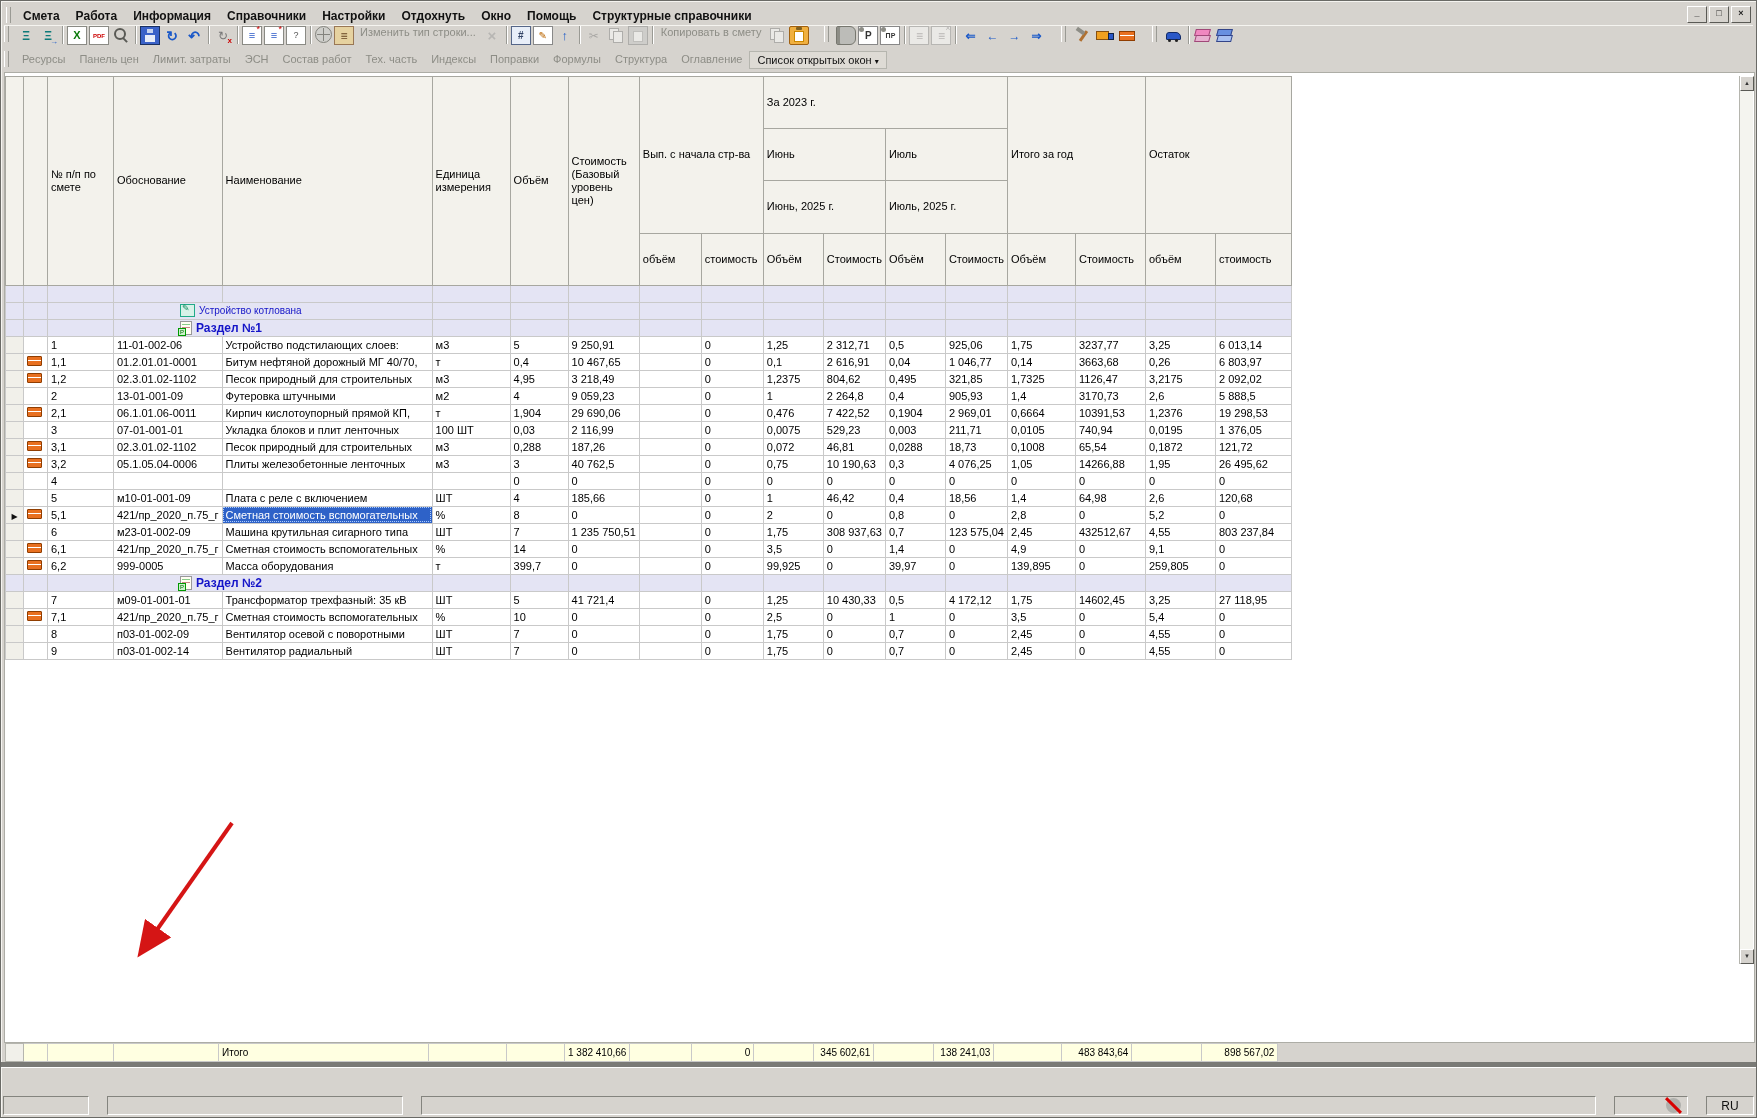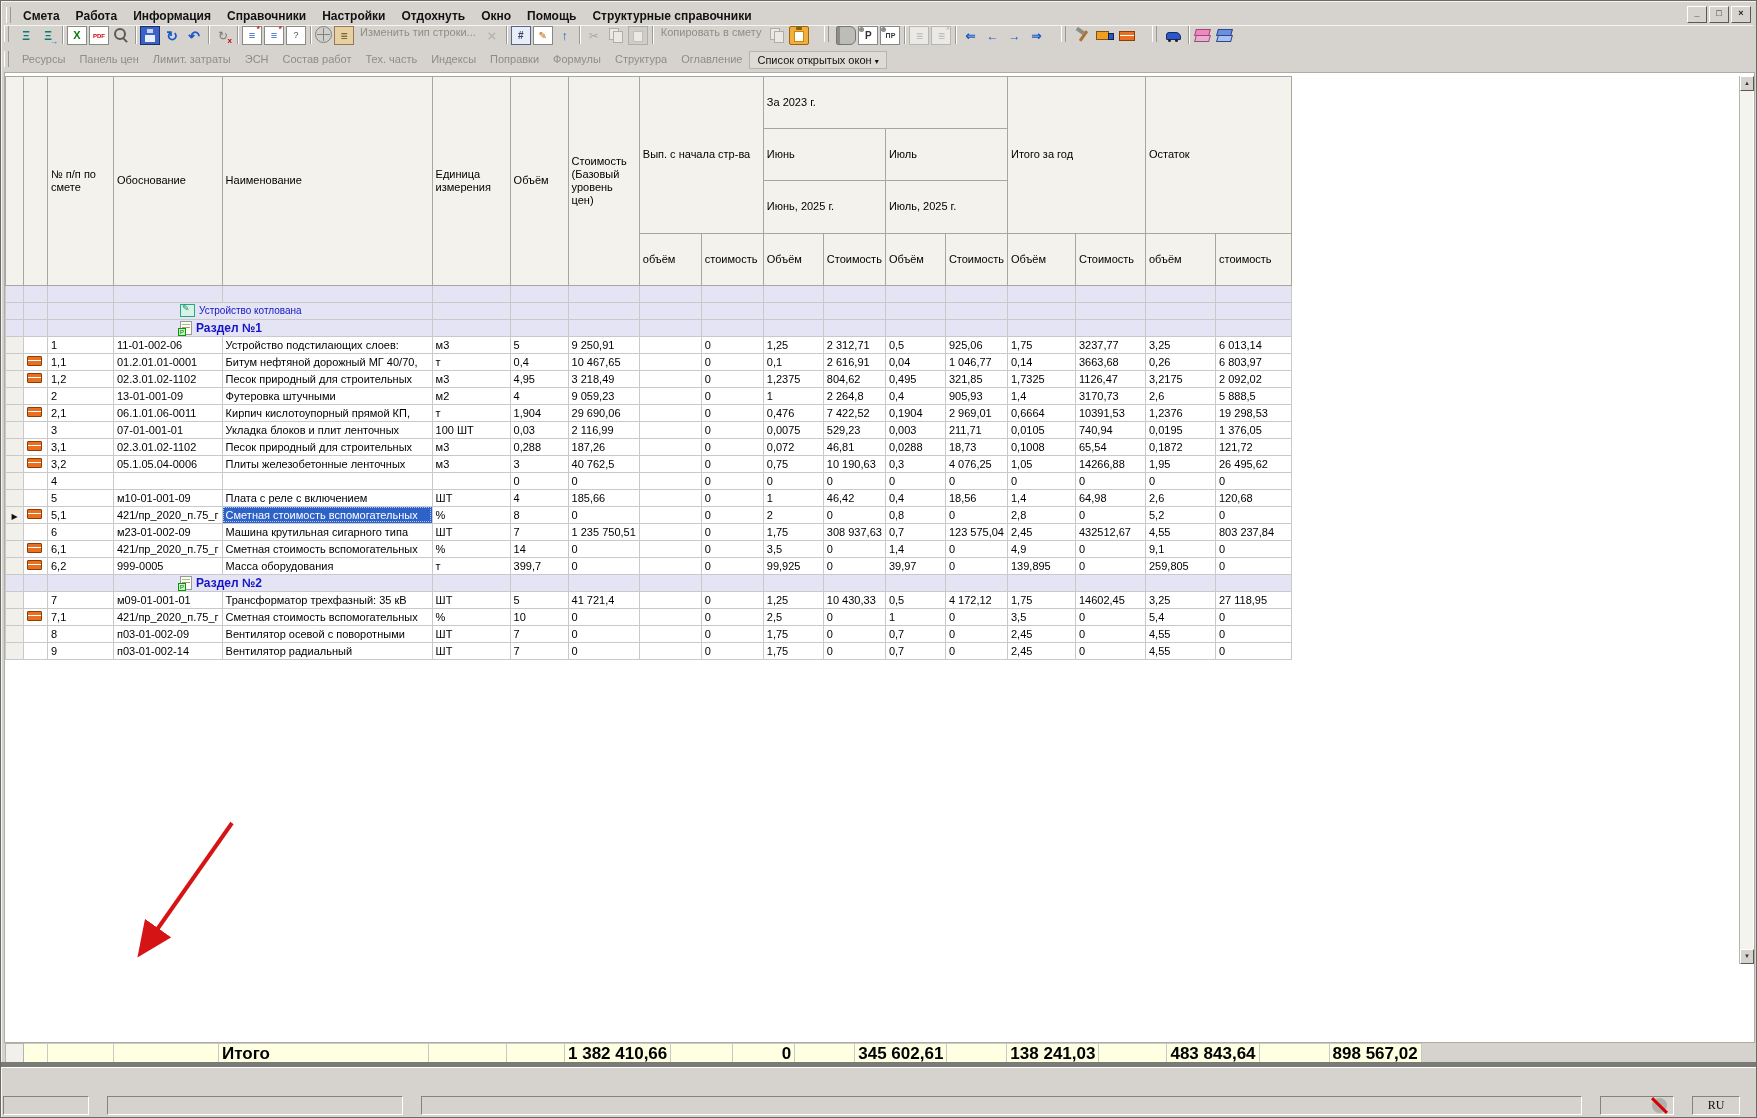--- a/index.html
+++ b/index.html
@@ -137,36 +137,36 @@
   td.sel{background:#2e62c8;color:#fff;outline:1px dotted #aaccff;outline-offset:-2px;}
 
   
   .vscroll{position:absolute;top:3px;right:1px;width:13px;height:888px;background:#f4f4ef;border-left:1px solid #b5b5ae;}
   .sb-btn{position:absolute;left:0;width:12px;height:13px;background:#d6d3ce;border:1px solid;
           border-color:#fff #5a5a55 #5a5a55 #fff;font-size:6px;text-align:center;line-height:12px;color:#333;}
   .sb-up{top:0;} .sb-down{bottom:0;}
 
   
   #totals{position:absolute;left:4px;top:1042px;}
-  #totals table{border-collapse:collapse;table-layout:fixed;font-size:17px;font-weight:bold;}
+  #totals table{border-collapse:collapse;table-layout:fixed;font-size:10px;}
   #totals td{background:#ffffe1;border:1px solid #c9c9c9;height:17px;padding:0 3px;white-space:nowrap;overflow:hidden;}
   #totals td.num{text-align:right;}
   #totals td.c-marker{background:#f1f0ea;border:1px solid #b5b5ae;}
 
   .splitter{position:absolute;left:0;right:0;top:1061px;height:5px;background:#7a7a76;border-bottom:1px solid #fff;}
 
   
   #tabsbar{position:absolute;left:3px;right:3px;top:1066px;height:24px;display:flex;align-items:center;
            border-bottom:1px solid #55554f;}
   .viewtab{font-size:11px;padding:4px 9px 3px;border-right:1px solid #9a9a94;box-shadow:1px 0 0 #fff;white-space:nowrap;}
   .annot-box{outline:3px solid #d51515;outline-offset:0;position:relative;z-index:6;border-right:none;box-shadow:none;
              margin-left:4px;}
 
   
-  #statusbar{position:absolute;left:2px;right:16px;top:1091px;height:25px;display:flex;gap:18px;padding-top:4px;box-sizing:border-box;font-family:Liberation Serif, serif;}
+  #statusbar{position:absolute;left:2px;right:2px;top:1091px;height:25px;display:flex;gap:18px;padding-top:4px;box-sizing:border-box;}
   .spanel{border:1px solid;border-color:#84847e #fff #fff #84847e;height:19px;box-sizing:border-box;background:#d6d3ce;}
   .sp1{width:86px;} .sp2{width:296px;} .sp3{flex:1;}
   .sp-icon{width:74px;display:flex;align-items:center;justify-content:flex-end;padding-right:6px;}
   .sp-lang{width:48px;display:flex;align-items:center;justify-content:center;font-size:12px;color:#111;}
   .no-icon{width:15px;height:15px;border-radius:50%;background:#b0b0ac;position:relative;}
   .no-icon::after{content:"";position:absolute;left:-3px;top:6px;width:21px;height:3px;background:#d80000;transform:rotate(45deg);}
 
   .annot-svg{position:absolute;left:0;top:0;z-index:5;pointer-events:none;}
 </style>
 </head>

